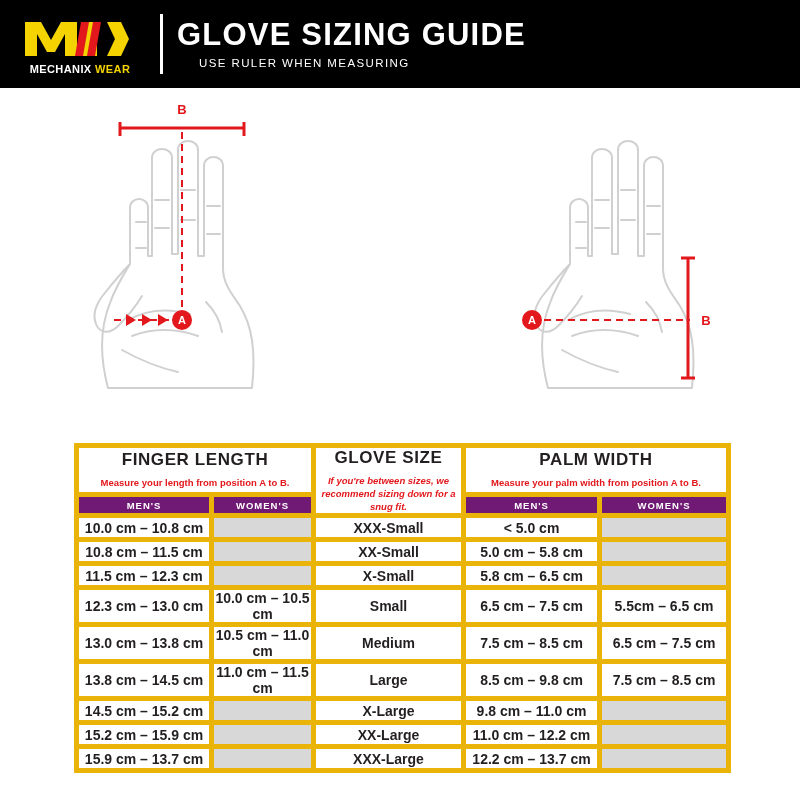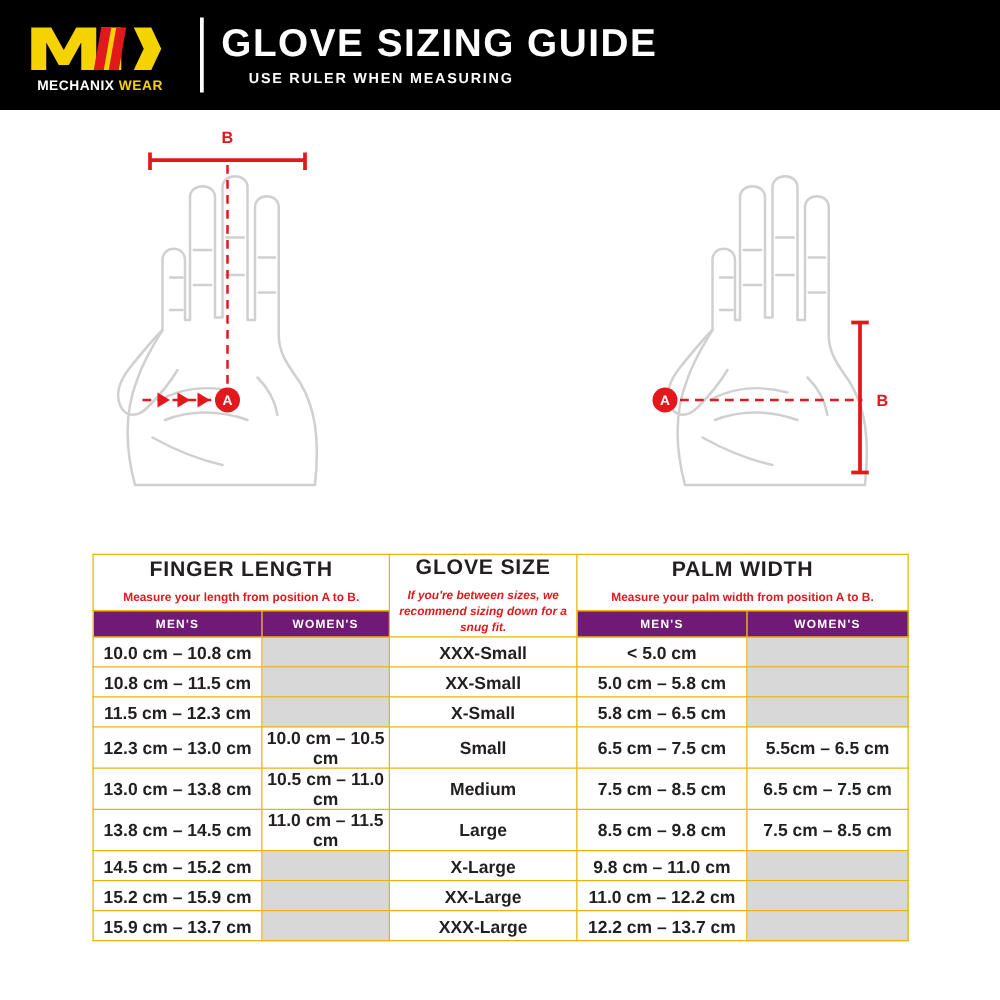--- a/index.html
+++ b/index.html
@@ -56,21 +56,21 @@
   }
   .header-titles { color: #ffffff; }
   .header-title {
     font-size: 31px;
     font-weight: bold;
     letter-spacing: 1.2px;
     line-height: 1.05;
   }
   .header-sub {
     font-size: 11.5px;
-    font-weight: bold;
+    font-weight: normal;
     letter-spacing: 1.4px;
     margin-top: 5px;
     padding-left: 22px;
   }
 
   
   .hands {
     position: absolute;
     left: 0; top: 88px;
     width: 800px; height: 350px;
@@ -82,21 +82,21 @@
     position: absolute;
     left: 74px; top: 443px;
     width: 652px;
   }
   table.sizing {
     border-collapse: collapse;
     width: 652px;
     table-layout: fixed;
   }
   table.sizing td, table.sizing th {
-    border: 1px solid #eab308;
+    border: 5px solid #eab308;
     padding: 0;
     text-align: center;
     vertical-align: middle;
   }
   .hdr-cell {
     padding: 10px 6px 12px 6px;
     background: #ffffff;
   }
   .hdr-title {
     font-size: 17px;

